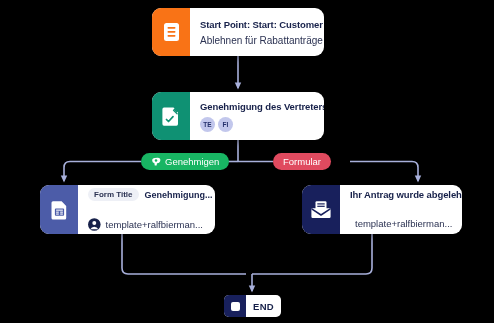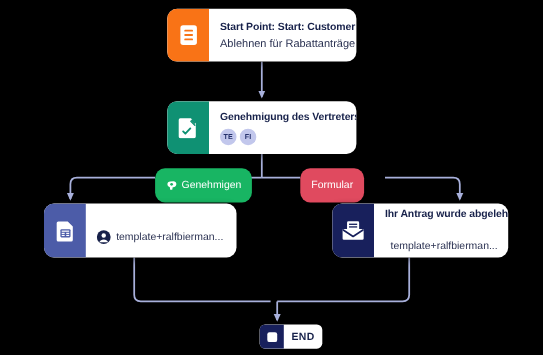--- a/index.html
+++ b/index.html
@@ -91,21 +91,21 @@
     font-weight: bold;
     display: flex;
     align-items: center;
     justify-content: center;
     letter-spacing: 0.1px;
   }
 
   
   .pill {
     position: absolute;
-    height: 31px;
+    height: 17px;
     border-radius: 9px;
     display: flex;
     align-items: center;
     justify-content: center;
     gap: 4px;
     padding: 0 10px;
     font-size: 9.5px;
     color: #ffffff;
     white-space: nowrap;
   }
@@ -161,21 +161,21 @@
   }
   .person-text {
     font-size: 9.5px;
     color: #2b3252;
     white-space: nowrap;
   }
 
   
   #node-end {
     position: absolute;
-    left: 236px; top: 295px;
+    left: 224px; top: 295px;
     width: 57px; height: 22px;
     display: flex;
     align-items: stretch;
     background: #ffffff;
     border-radius: 5px;
     box-shadow: 0 2px 5px rgba(0,0,0,0.45);
     overflow: hidden;
   }
   #node-end .end-icon {
     width: 22px;
@@ -285,20 +285,24 @@
         <path d="M2 1.3 h8.6 l4.6 4.6 v12.2 a1.5 1.5 0 0 1 -1.5 1.5 h-11.7 a1.5 1.5 0 0 1 -1.5 -1.5 v-15.3 a1.5 1.5 0 0 1 1.5 -1.5 z" fill="#ffffff"></path>
         <rect x="3.9" y="8.4" width="9.2" height="7.4" rx="1" fill="#4c5ca8"></rect>
         <rect x="5.1" y="9.6" width="6.8" height="1.1" fill="#ffffff"></rect>
         <rect x="5.1" y="11.6" width="2.7" height="1.1" fill="#ffffff"></rect>
         <rect x="9.2" y="11.6" width="2.7" height="1.1" fill="#ffffff"></rect>
         <rect x="5.1" y="13.5" width="2.7" height="1.1" fill="#ffffff"></rect>
         <rect x="9.2" y="13.5" width="2.7" height="1.1" fill="#ffffff"></rect>
       </svg>
     </div>
     <div class="node-body">
+      <div class="chip-row">
+        <span class="chip">Form Title</span>
+        <span class="chip-val">Genehmigung...</span>
+      </div>
       <div class="person-row">
         <svg width="13" height="13" viewBox="0 0 14 14" xmlns="http://www.w3.org/2000/svg">
           <circle cx="7" cy="7" r="7" fill="#17214a"></circle>
           <circle cx="7" cy="5.4" r="2.2" fill="#ffffff"></circle>
           <path d="M2.6 12.3 a4.8 4.8 0 0 1 8.8 0 z" fill="#ffffff"></path>
         </svg>
         <span class="person-text">template+ralfbierman...</span>
       </div>
     </div>
   </div>

